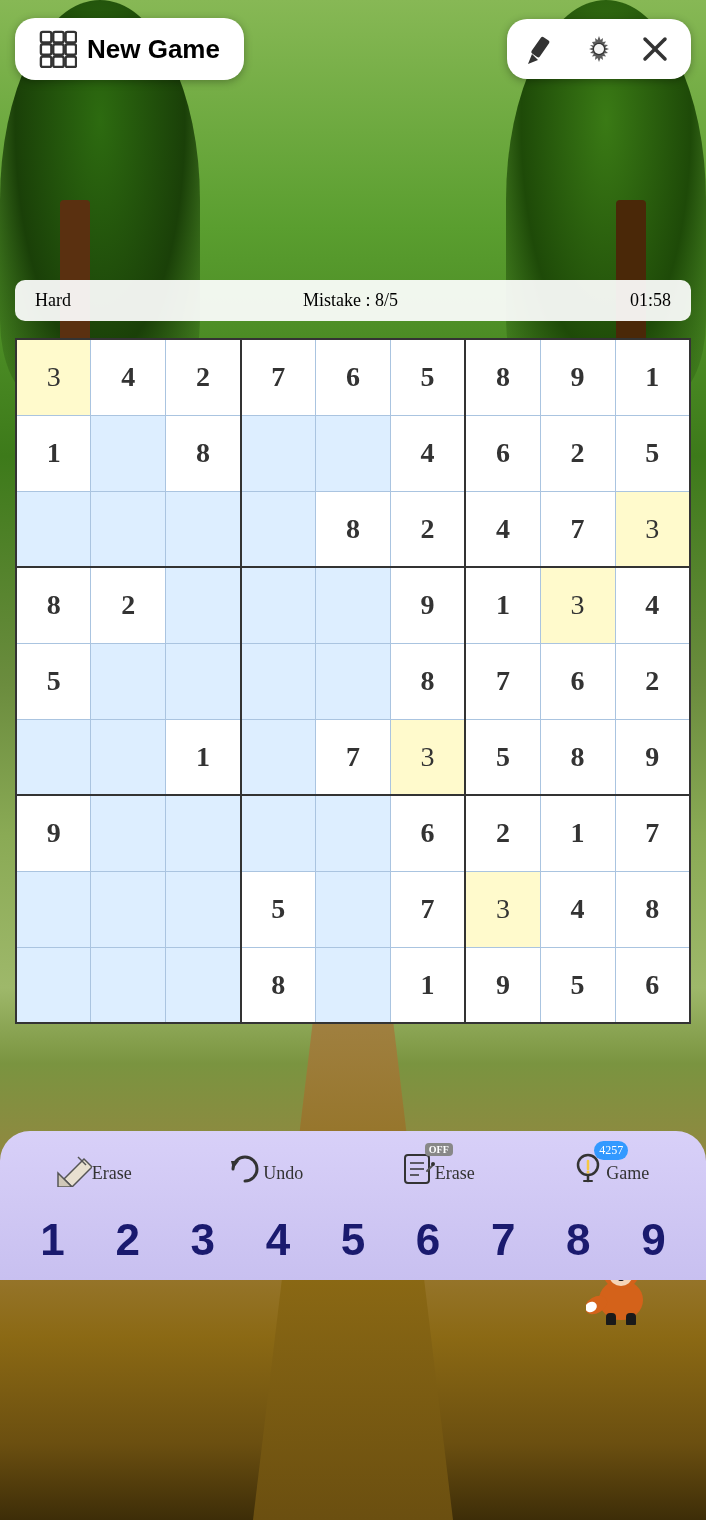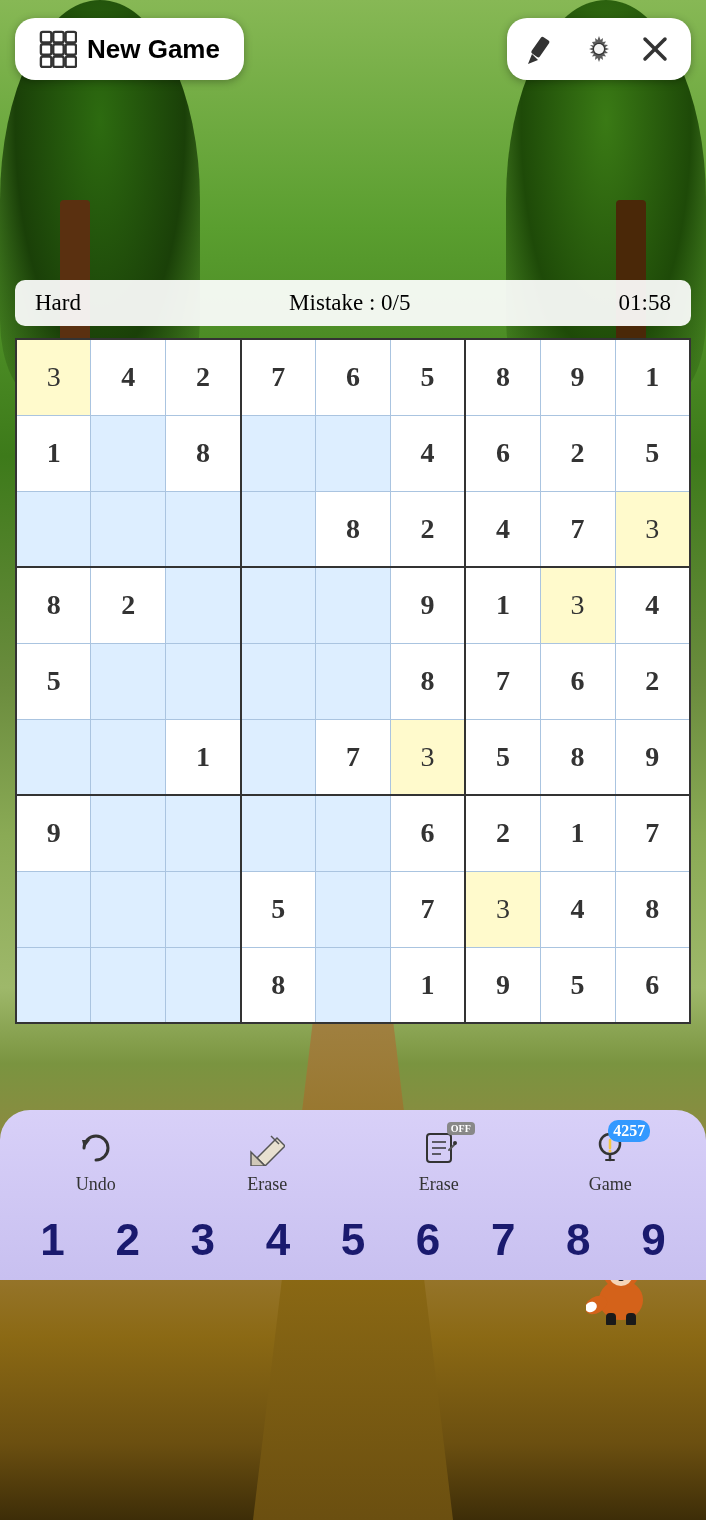--- a/index.html
+++ b/index.html
@@ -81,20 +81,21 @@
     }
 
     
     .header {
       position: absolute;
       top: 18px;
       left: 15px;
       right: 15px;
       display: flex;
       justify-content: space-between;
+      align-items: center;
       z-index: 10;
     }
 
     .new-game-btn {
       background: white;
       border: none;
       border-radius: 20px;
       padding: 12px 24px;
       display: flex;
       align-items: center;
@@ -138,21 +139,21 @@
       position: absolute;
       top: 280px;
       left: 15px;
       right: 15px;
       background: rgba(255,255,255,0.92);
       border-radius: 10px;
       padding: 10px 20px;
       display: flex;
       justify-content: space-between;
       align-items: center;
-      font-size: 23px;
+      font-size: 18px;
       z-index: 10;
     }
 
     
     .sudoku-container {
       position: absolute;
       top: 338px;
       left: 15px;
       right: 15px;
       z-index: 10;
@@ -202,21 +203,21 @@
 
     .tool-row {
       display: flex;
       justify-content: space-around;
       align-items: center;
       margin-bottom: 20px;
     }
 
     .tool-item {
       display: flex;
-      flex-direction: column;
+      flex-direction: row;
       align-items: center;
       gap: 0;
       cursor: pointer;
       min-width: 80px;
     }
 
     .tool-icon {
       font-size: 32px;
       color: #333;
       position: relative;
@@ -238,24 +239,24 @@
       border-radius: 4px;
       font-weight: bold;
     }
 
     .badge-count {
       position: absolute;
       top: -10px;
       right: -22px;
       background: #3399ff;
       color: white;
-      font-size: 16px;
+      font-size: 12px;
       padding: 2px 5px;
       border-radius: 10px;
-      font-weight: bold;
+      font-weight: normal;
     }
 
     .number-row {
       display: flex;
       justify-content: space-around;
       align-items: center;
       padding: 0 5px;
     }
 
     .num-btn {
@@ -346,21 +347,21 @@
       <svg width="32" height="32" viewBox="0 0 32 32">
         <line x1="6" y1="6" x2="26" y2="26" stroke="#333" stroke-width="3.5" stroke-linecap="round"></line>
         <line x1="26" y1="6" x2="6" y2="26" stroke="#333" stroke-width="3.5" stroke-linecap="round"></line>
       </svg>
     </button>
   </div>
 </div>
 
 <div class="status-bar">
   <span>Hard</span>
-  <span>Mistake : 0/5</span>
+  <span>Mistake : 8/5</span>
   <span>01:58</span>
 </div>
 
 <div class="sudoku-container">
   <table class="sudoku-grid" id="sudoku-table">
   <tbody>
         <tr>
           <td class="cell-highlight">3</td>
           <td class="cell-given">4</td>
           <td class="cell-given">2</td>
@@ -458,38 +459,38 @@
           <td class="cell-given">9</td>
           <td class="cell-given">5</td>
           <td class="cell-given">6</td>
         </tr>
       </tbody>
     </table>
 </div>
 
 <div class="bottom-panel">
   <div class="tool-row">
-    <div class="tool-item">
-      <div class="tool-icon">
-        <svg width="36" height="36" viewBox="0 0 36 36">
-          <path d="M6 18 A12 12 0 1 1 18 30" fill="none" stroke="#333" stroke-width="3" stroke-linecap="round"></path>
-          <polygon points="4,10 12,10 6,18" fill="#333"></polygon>
-        </svg>
-      </div>
-      <span class="tool-label">Undo</span>
-    </div>
     <div class="tool-item">
       <div class="tool-icon">
         <svg width="36" height="36" viewBox="0 0 36 36">
           <polygon points="8,28 28,8 36,16 16,36" fill="#e8e0d0" stroke="#555" stroke-width="1.5"></polygon>
           <polygon points="8,28 16,36 2,36 2,22" fill="#d0c8b8" stroke="#555" stroke-width="1.5"></polygon>
           <line x1="22" y1="6" x2="30" y2="14" stroke="#555" stroke-width="1.5"></line>
         </svg>
       </div>
       <span class="tool-label">Erase</span>
+    </div>
+    <div class="tool-item">
+      <div class="tool-icon">
+        <svg width="36" height="36" viewBox="0 0 36 36">
+          <path d="M6 18 A12 12 0 1 1 18 30" fill="none" stroke="#333" stroke-width="3" stroke-linecap="round"></path>
+          <polygon points="4,10 12,10 6,18" fill="#333"></polygon>
+        </svg>
+      </div>
+      <span class="tool-label">Undo</span>
     </div>
     <div class="tool-item">
       <div class="tool-icon" style="position:relative">
         <svg width="36" height="36" viewBox="0 0 36 36">
           <rect x="6" y="4" width="24" height="28" rx="3" fill="none" stroke="#333" stroke-width="2"></rect>
           <line x1="11" y1="12" x2="25" y2="12" stroke="#333" stroke-width="1.5"></line>
           <line x1="11" y1="18" x2="25" y2="18" stroke="#333" stroke-width="1.5"></line>
           <line x1="11" y1="24" x2="20" y2="24" stroke="#333" stroke-width="1.5"></line>
           <line x1="28" y1="20" x2="34" y2="14" stroke="#555" stroke-width="2" stroke-linecap="round"></line>
           <circle cx="34" cy="13" r="2" fill="#333"></circle>

